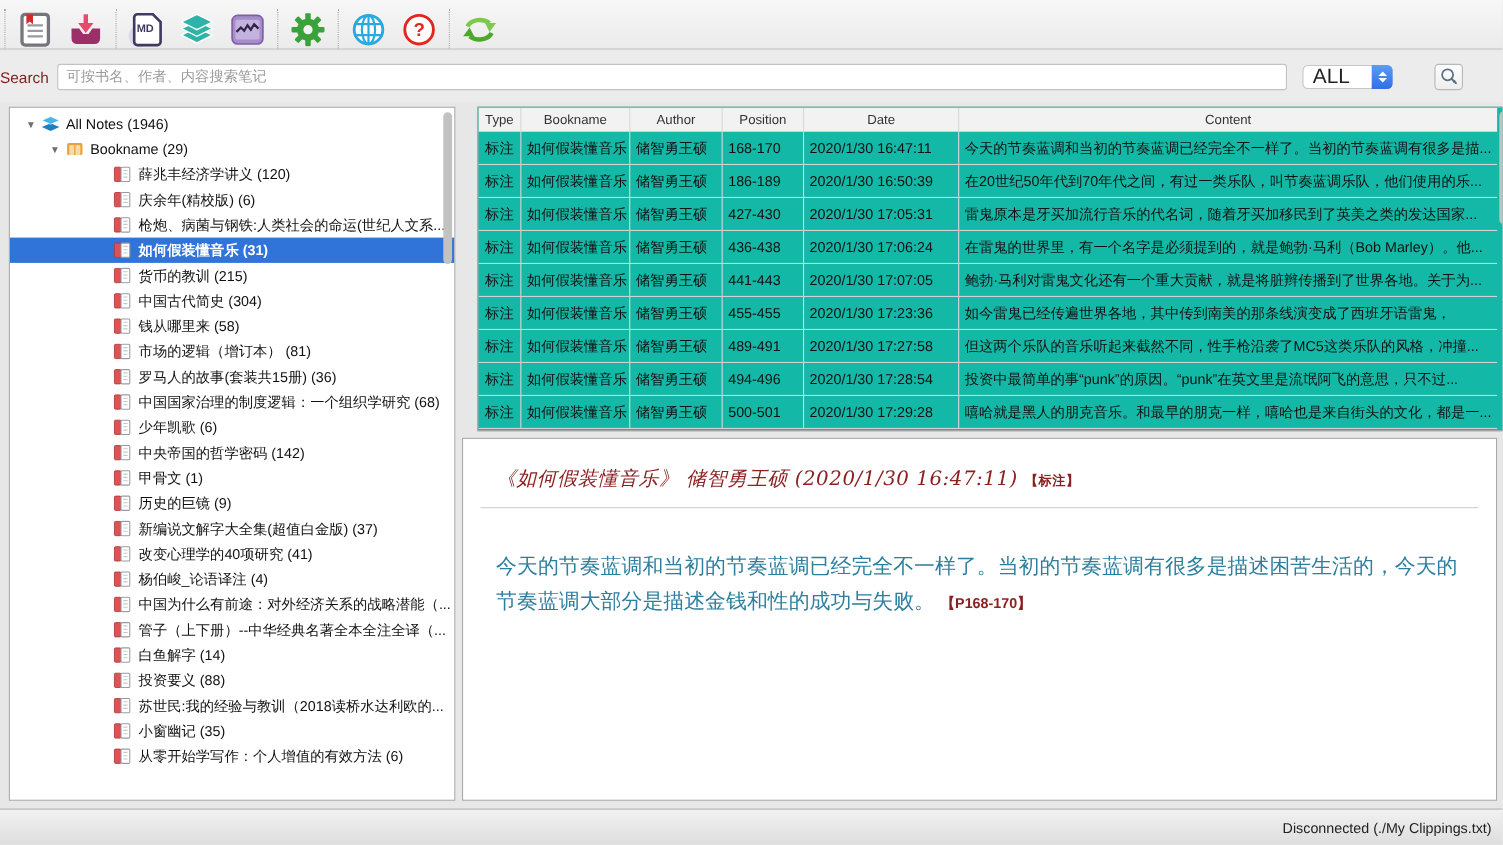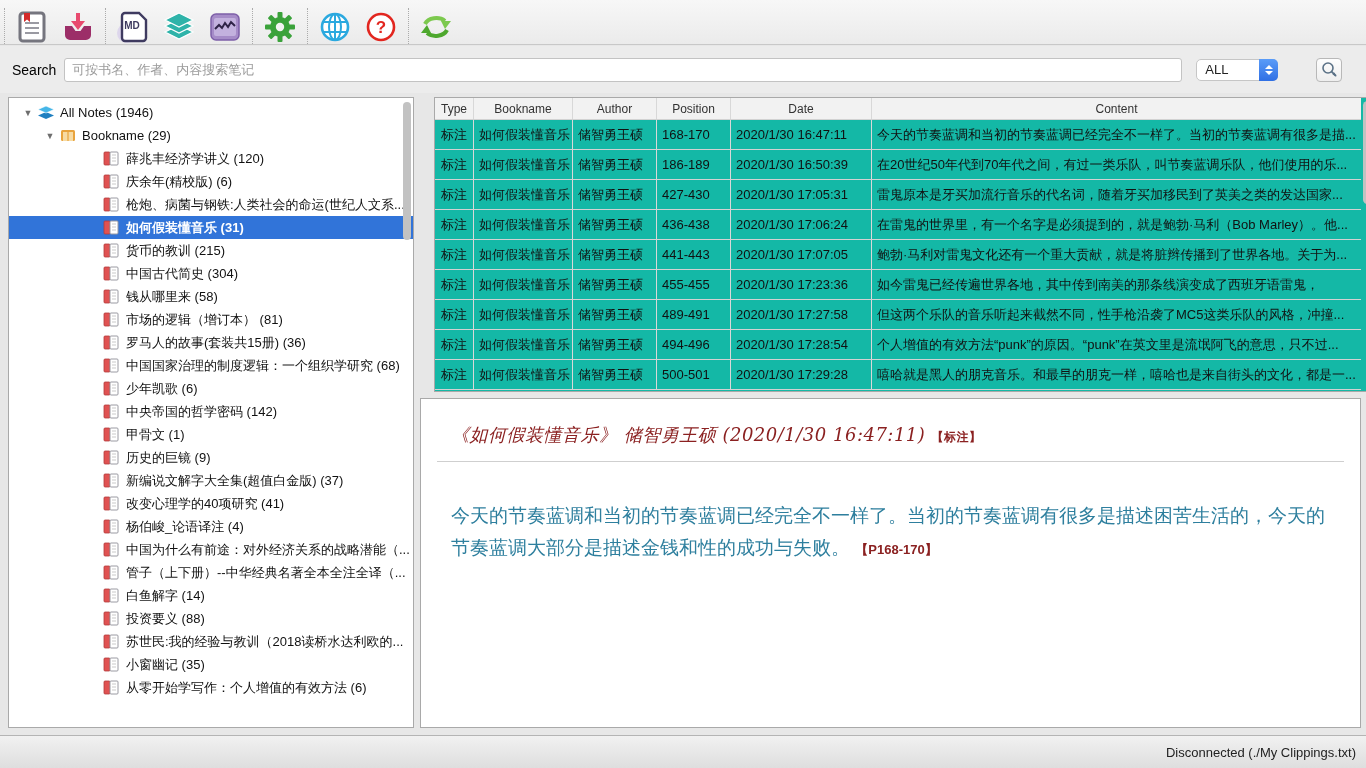--- a/index.html
+++ b/index.html
@@ -12,27 +12,27 @@
     background:linear-gradient(#f7f7f7,#ebebeb); border-bottom:1px solid #c8c8c8;
     display:flex; align-items:flex-end; }
   .tb-sep { width:0; height:36px; border-left:1px dotted #ababab; margin:0 4px; }
   .tb-icon { width:34px; height:34px; display:flex; align-items:center; justify-content:center;
     margin:0 6px; cursor:default; }
   .tb-icon svg { display:block; }
 
   
   .search-row { position:absolute; left:0; top:46px; width:1366px; height:47px;
     display:flex; align-items:center; background:#ececec; }
-  .search-label { font-size:14px; color:#000000; margin-left:12px; margin-right:8px; }
+  .search-label { font-size:14px; color:#7f1d1d; margin-left:0; margin-right:8px; }
   .search-input { width:1118px; height:24px; border:1px solid #c3c3c3; border-radius:3px;
     background:#fff; font-size:13px; padding:0 7px; color:#333; outline:none; }
   .search-input::placeholder { color:#9b9b9b; }
   .filter-popup { margin-left:14px; width:82px; height:22px; background:#fff;
     border:1px solid #c6c6c6; border-radius:5px; display:flex; align-items:center;
-    position:relative; font-size:13px; color:#222; cursor:default; }
+    position:relative; font-size:19px; color:#222; cursor:default; }
   .filter-popup .val { padding-left:8px; flex:1; }
   .filter-popup .cap { width:19px; height:22px; margin:-1px -1px -1px 0;
     background:linear-gradient(#5a9cf8,#2f6fe4); border-radius:0 5px 5px 0;
     display:flex; flex-direction:column; align-items:center; justify-content:center; gap:2px; }
   .chev-up { width:0; height:0; border-left:4px solid transparent; border-right:4px solid transparent;
     border-bottom:4px solid #fff; }
   .chev-dn { width:0; height:0; border-left:4px solid transparent; border-right:4px solid transparent;
     border-top:4px solid #fff; }
   .search-btn { margin-left:38px; width:26px; height:24px; border:1px solid #b8b8b8;
     border-radius:4px; background:linear-gradient(#fdfdfd,#eee);
@@ -596,21 +596,21 @@
             <div class="td c-date">2020/1/30 17:27:58</div>
             <div class="td c-content">但这两个乐队的音乐听起来截然不同，性手枪沿袭了MC5这类乐队的风格，冲撞...</div>
           </div>
 
           <div class="tr">
             <div class="td c-type">标注</div>
             <div class="td c-book">如何假装懂音乐</div>
             <div class="td c-author">储智勇王硕</div>
             <div class="td c-pos">494-496</div>
             <div class="td c-date">2020/1/30 17:28:54</div>
-            <div class="td c-content">个人增值的有效方法“punk”的原因。“punk”在英文里是流氓阿飞的意思，只不过...</div>
+            <div class="td c-content">投资中最简单的事“punk”的原因。“punk”在英文里是流氓阿飞的意思，只不过...</div>
           </div>
 
           <div class="tr">
             <div class="td c-type">标注</div>
             <div class="td c-book">如何假装懂音乐</div>
             <div class="td c-author">储智勇王硕</div>
             <div class="td c-pos">500-501</div>
             <div class="td c-date">2020/1/30 17:29:28</div>
             <div class="td c-content">嘻哈就是黑人的朋克音乐。和最早的朋克一样，嘻哈也是来自街头的文化，都是一...</div>
           </div>

